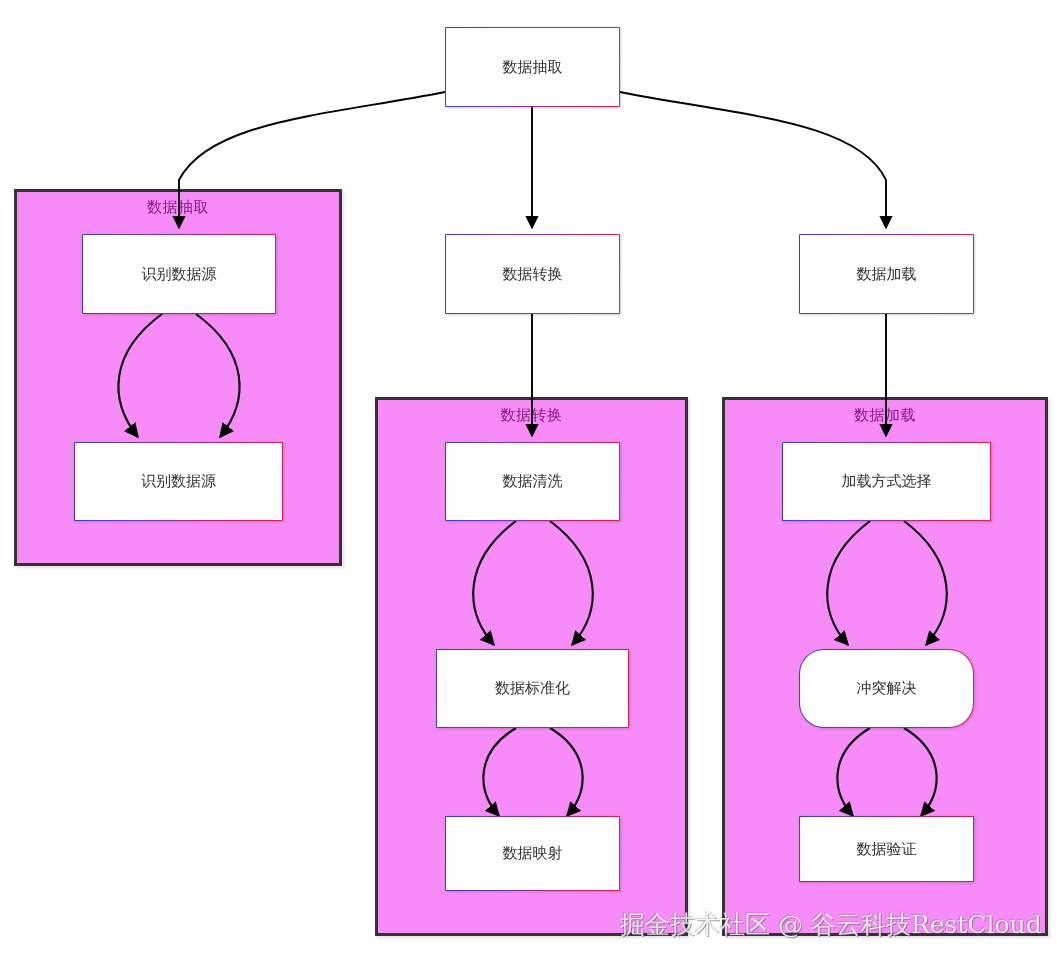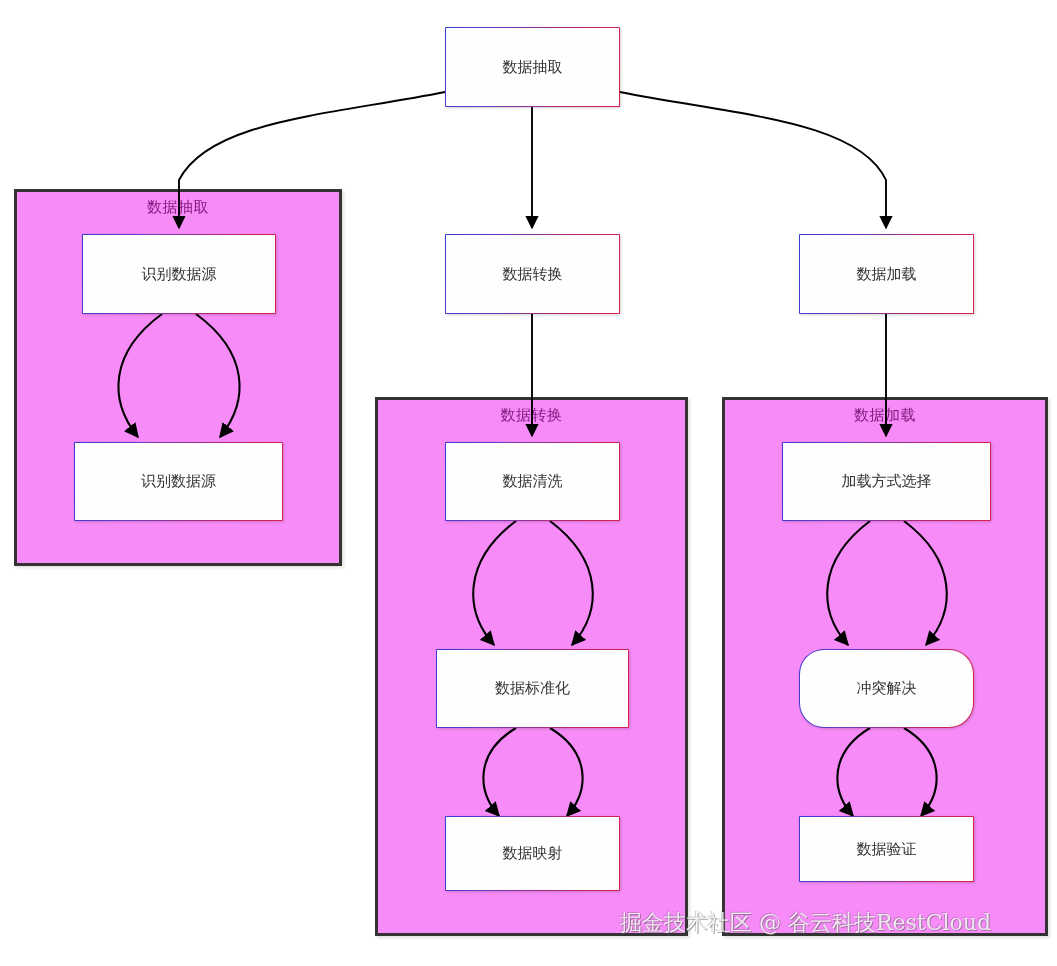--- a/index.html
+++ b/index.html
@@ -62,21 +62,21 @@
     left:0;top:0;
     width:1057px;height:966px;
     z-index:4;
     pointer-events:none;
   }
   #edges-top{ z-index:2; }
   
   .watermark{
     position:absolute;
     font-family:"DejaVu Serif","Liberation Serif",serif;
-    font-size:22px;
+    font-size:25px;
     color:rgba(255,255,255,.82);
     text-shadow:
       1px 1px 0 rgba(90,90,90,.55),
       -1px -1px 0 rgba(90,90,90,.30);
     white-space:nowrap;
     z-index:20;
     pointer-events:none;
   }
 </style>
 </head>

